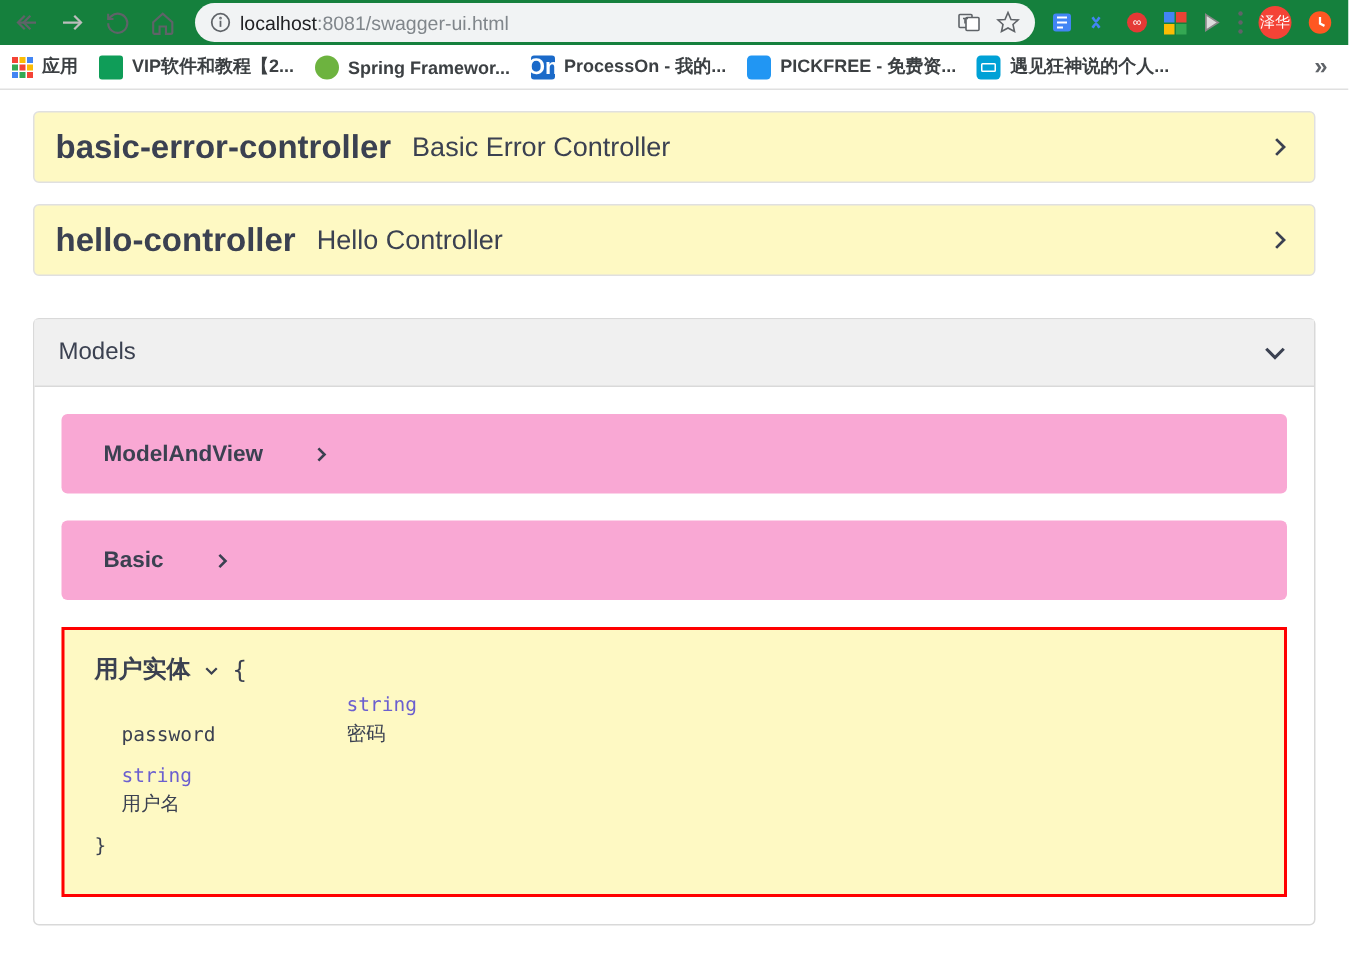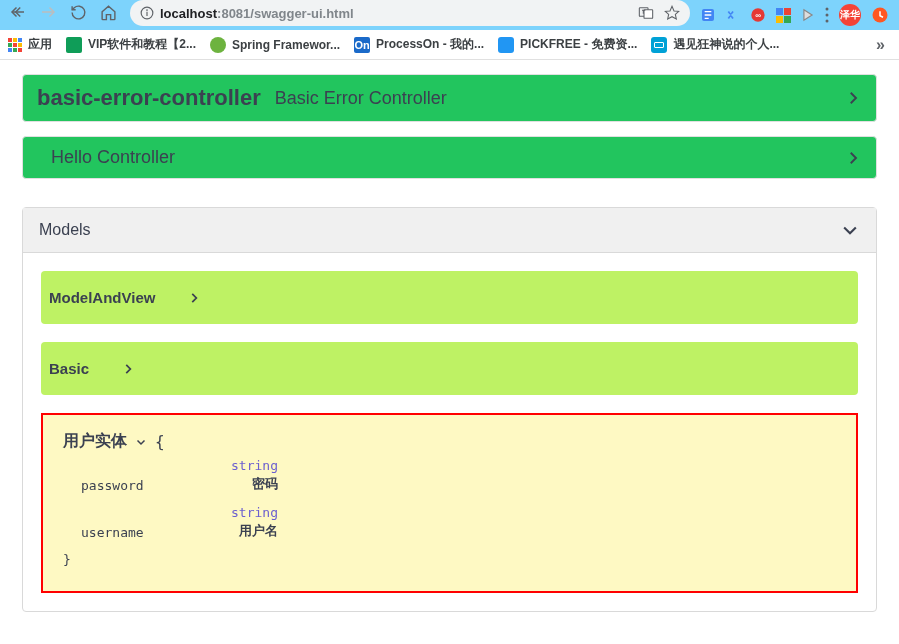--- a/index.html
+++ b/index.html
@@ -1,19 +1,19 @@
 <!DOCTYPE html>
 <html><head>
   <meta charset="utf-8">
   <style>
     * { margin: 0; padding: 0; box-sizing: border-box; }
     body { font-family: -apple-system, BlinkMacSystemFont, "Segoe UI", Arial, sans-serif; font-size: 13px; background: #fff; width: 899px; }
     
     
-    .browser-toolbar { height: 30px; display: flex; padding: 0 6px; gap: 6px; background: #7dd3fc; font-weight: bold; }
+    .browser-toolbar { height: 30px; display: flex; align-items: center; padding: 0 6px; gap: 6px; background: #15803d; }
     .nav-btn { width: 24px; height: 24px; display: flex; align-items: center; justify-content: center; color: #5f6368; cursor: pointer; border-radius: 12px; }
     .nav-btn.disabled { color: #bdbdbd; }
     .addr-bar { flex: 1; display: flex; align-items: center; height: 26px; background: #f1f3f4; border-radius: 14px; padding: 0 10px; font-size: 13px; color: #202124; gap: 6px; margin: 0 4px; }
     .addr-bar .info-i { color: #5f6368; }
     .addr-bar .host { color: #202124; }
     .addr-bar .port-path { color: #80868b; }
     .toolbar-right { display: flex; align-items: center; gap: 10px; padding-right: 4px; }
     .ico { width: 16px; height: 16px; display:inline-block; }
     .avatar-red { width: 22px; height: 22px; border-radius: 50%; background: #f44336; color:#fff; display:flex; align-items:center; justify-content:center; font-size:10px; }
 
@@ -28,42 +28,42 @@
     .apps-ico span:nth-child(4){background:#34a853}
     .apps-ico span:nth-child(5){background:#f44336}
     .apps-ico span:nth-child(6){background:#fbbc04}
     .apps-ico span:nth-child(7){background:#4285f4}
     .apps-ico span:nth-child(8){background:#34a853}
     .apps-ico span:nth-child(9){background:#f44336}
     .overflow { margin-left:auto; color:#5f6368; font-size:16px; padding-right:6px; cursor:pointer; }
 
     
     .swagger { padding: 0 22px 20px; }
-    .opblock { border: 1px solid #e0e0e0; border-radius: 4px; margin-top: 14px; background:#22c55e; }
+    .opblock { border: 1px solid #e0e0e0; border-radius: 4px; margin-top: 14px; background:#fef9c3; }
     .opblock-header { display:flex; align-items:center; padding: 10px 14px; cursor:pointer; }
     .opblock-header .title { font-weight:700; font-size: 22px; color:#3b4151; font-family: sans-serif; }
     .opblock-header .desc { margin-left: 14px; font-size: 18px; color:#3b4151; font-weight: 400; }
     .opblock-header .chev { margin-left:auto; }
     
     .models-block { border: 1px solid #d9d9d9; border-radius: 4px; margin-top: 28px; }
     .models-header { background:#f0f0f0; padding: 12px 16px; display:flex; align-items:center; cursor:pointer; border-bottom:1px solid #d9d9d9; }
     .models-header .lbl { font-weight:400; color:#3b4151; font-size: 16px; }
     .models-header .chev { margin-left:auto; }
     .models-body { padding: 18px; display:flex; flex-direction:column; gap: 18px; }
-    .model-row { background:#bef264; border-radius:4px; padding: 18px 8px; display:flex; align-items:center; gap: 32px; cursor:pointer; }
+    .model-row { background:#f9a8d4; border-radius:4px; padding: 18px 28px; display:flex; align-items:center; gap: 32px; cursor:pointer; }
     .model-row .name { font-weight:700; color:#3b4151; font-size: 15px; }
     .model-expanded { background:#fef9c3; border: 2px solid #ff0000; border-radius:0; padding: 16px 20px 24px; font-family: Consolas, Monaco, monospace; font-size:13px; color:#3b4151; }
     .model-expanded .model-title { font-weight:700; font-size:16px; margin-bottom: 6px; font-family: sans-serif; display:flex; align-items:center; gap:8px; }
     .model-expanded .brace { font-family: Consolas, Monaco, monospace; font-weight:400; }
     .model-props { padding-left: 18px; }
     .prop { display:flex; margin: 6px 0 12px; }
     .prop .k { width: 150px; color:#3b4151;margin-top:20px; }
     .prop .v { }
     .prop .type { color:#6b5fcf; }
-    .prop .pdesc { color:#3b4151; font-weight:700; margin-top:2px;text-align:right; }
+    .prop .pdesc { color:#3b4151; font-weight:400; margin-top:2px; }
     .close-brace { margin-top: 8px; }
 
     svg { display:block; }
   </style>
 </head>
 <body>
 
 <div class="browser-toolbar">
   <div class="nav-btn">
     <svg width="18" height="18" viewBox="0 0 24 24" fill="none" stroke="#5f6368" stroke-width="2">
@@ -160,21 +160,21 @@
   </div>
   <div class="bm">
     <span class="ico" style="background:#0f9d58;border-radius:2px;"></span>
     <span>VIP软件和教程【2...</span>
   </div>
   <div class="bm">
     <span class="ico" style="background:#6db33f;border-radius:50%;"></span>
     <span>Spring Framewor...</span>
   </div>
   <div class="bm">
-    <span class="ico" style="background:#1b6ac9;color:#fff;font-size:11px;display:flex;align-items:center;justify-content:center;text-align:right;">On</span>
+    <span class="ico" style="background:#1b6ac9;color:#fff;font-size:15px;display:flex;align-items:center;justify-content:center;text-align:right;">On</span>
     <span>ProcessOn - 我的...</span>
   </div>
   <div class="bm">
     <span class="ico" style="background:#2196f3;border-radius:3px;"></span>
     <span>PICKFREE - 免费资...</span>
   </div>
   <div class="bm">
     <span class="ico" style="background:#00a1d6;border-radius:3px;position:relative;">
         <span style="position:absolute;left:3px;top:5px;width:10px;height:6px;border:1.5px solid #fff;border-radius:1px;"></span>
       </span>
@@ -192,20 +192,21 @@
       <span class="chev">
         <svg width="18" height="18" viewBox="0 0 24 24" fill="none" stroke="#3b4151" stroke-width="2.5">
             <polyline points="9 5 16 12 9 19"></polyline>
           </svg>
       </span>
     </div>
   </div>
 
   <div class="opblock">
     <div class="opblock-header">
+      <span class="title">hello-controller</span>
       <span class="desc">Hello Controller</span>
       <span class="chev">
         <svg width="18" height="18" viewBox="0 0 24 24" fill="none" stroke="#3b4151" stroke-width="2.5">
             <polyline points="9 5 16 12 9 19"></polyline>
           </svg>
       </span>
     </div>
   </div>
 
   <div class="models-block">
@@ -249,21 +250,20 @@
         </div>
         <div class="model-props">
           <div class="prop">
             <div class="k">password</div>
             <div class="v">
               <div class="type">string</div>
               <div class="pdesc">密码</div>
             </div>
           </div>
           <div class="prop">
-            <div class="k">username</div>
             <div class="v">
               <div class="type">string</div>
               <div class="pdesc">用户名</div>
             </div>
           </div>
         </div>
         <div class="close-brace">}</div>
       </div>
 
     </div>

